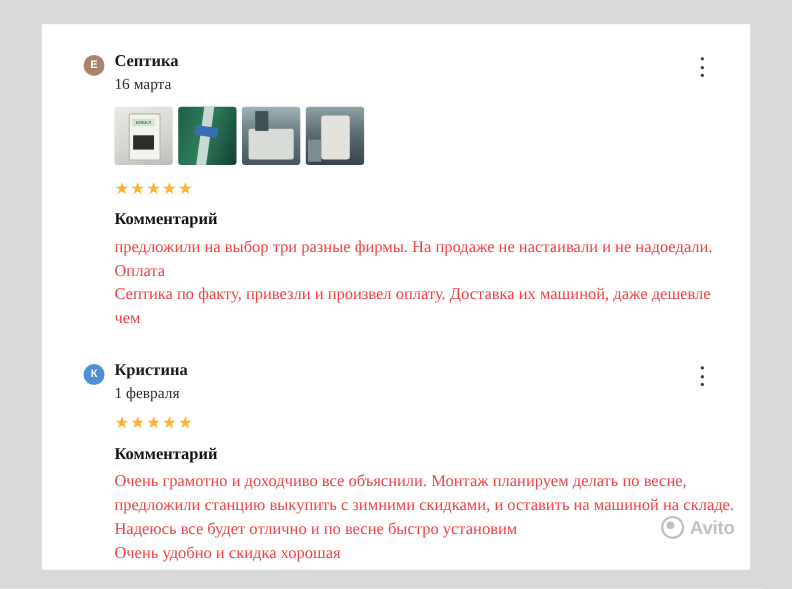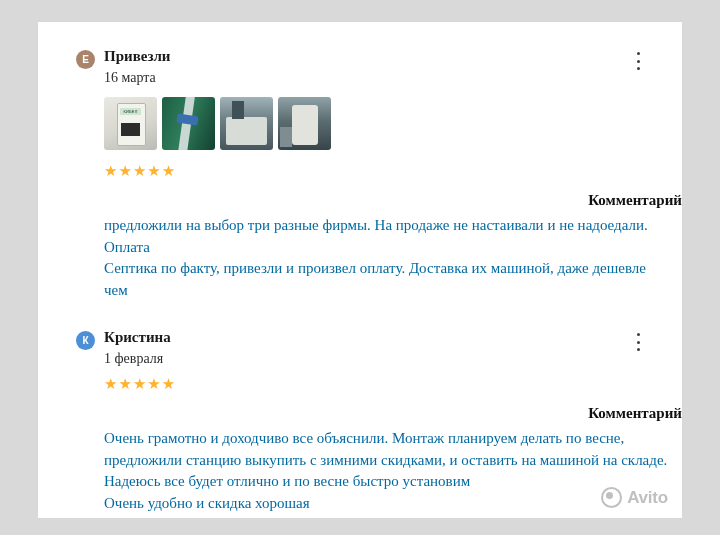--- a/index.html
+++ b/index.html
@@ -210,36 +210,35 @@
     line-height: 16px;
   }
 
   .comment-title {
     margin: 13px 0 0 66px;
     font-family: "Liberation Serif", serif;
     font-size: 15px;
     font-weight: bold;
     color: #111111;
     line-height: 17px;
-    text-align: right;
   }
   .comment-body {
     margin: 6px 17px 0 66px;
     width: 568px;
     font-family: "Liberation Serif", serif;
     font-size: 15px;
-    color: #0369a1;
+    color: #ef4444;
     line-height: 21.5px;
   }
   .comment-body p { margin: 0; }
 
   .watermark {
     position: absolute;
     right: 14px;
-    bottom: 10px;
+    bottom: 28px;
     display: flex;
     align-items: center;
     gap: 5px;
     opacity: .55;
   }
   .wm-circle {
     width: 17px;
     height: 17px;
     border-radius: 50%;
     border: 2px solid #8c8c8c;
@@ -264,21 +263,21 @@
 </head>
 <body>
 
 <div class="page">
   <div class="card">
 
     <div class="review review-1">
       <div class="rev-head">
         <div class="avatar avatar-e">Е</div>
         <div class="name-block">
-          <div class="rev-name">Привезли</div>
+          <div class="rev-name">Септика</div>
           <div class="rev-date">16 марта</div>
         </div>
         <div class="kebab">
           <i></i>
           <i></i>
           <i></i>
         </div>
       </div>
 
       <div class="photos">

